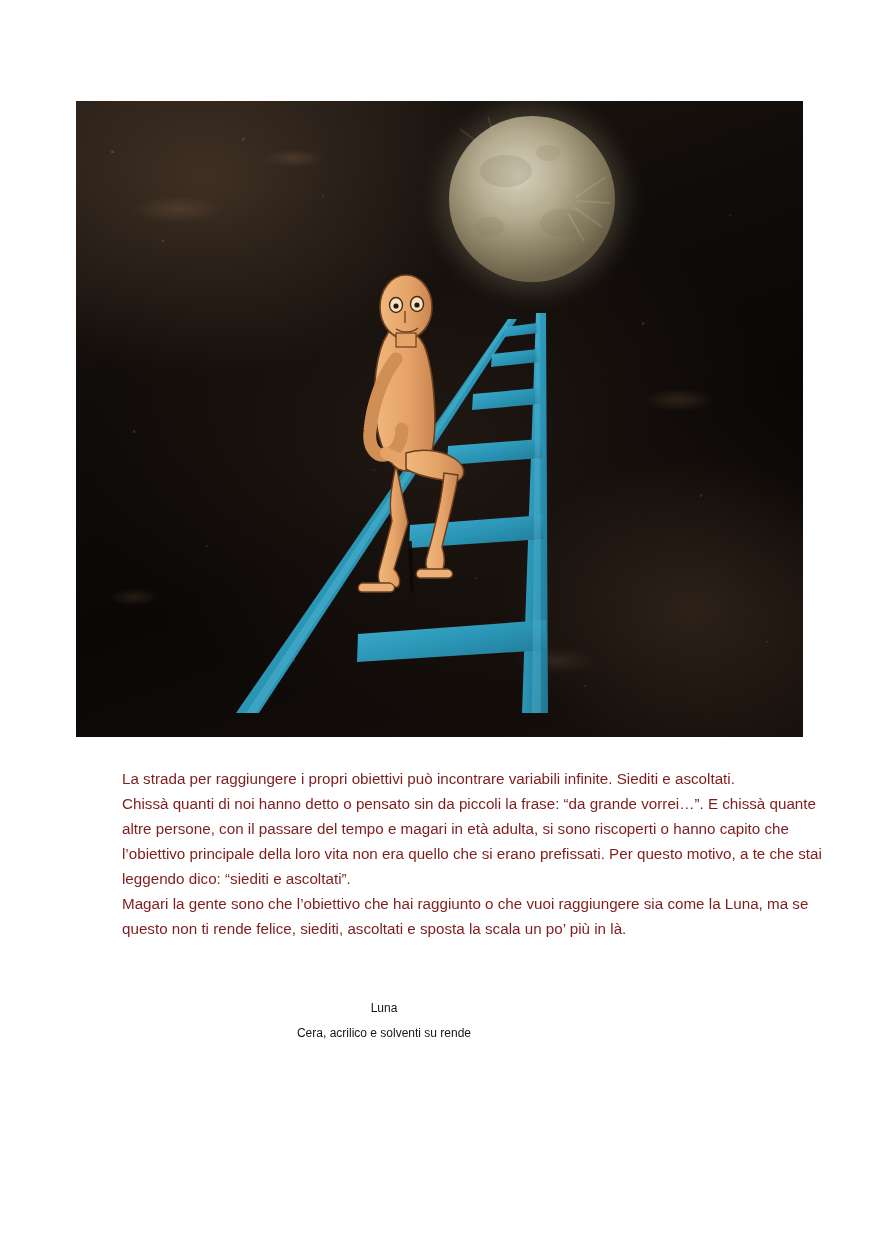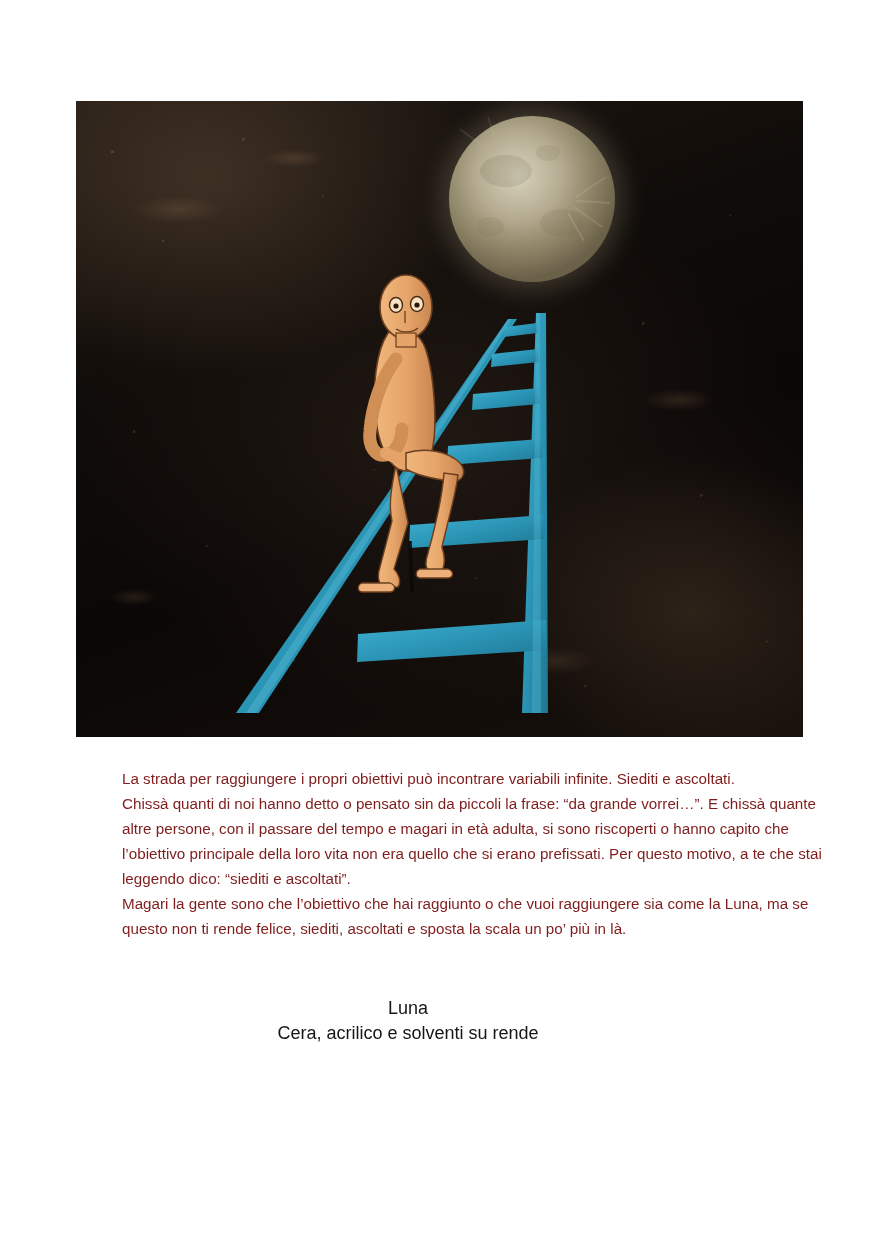--- a/index.html
+++ b/index.html
@@ -89,24 +89,23 @@
     margin-left: 36px;
   }
   .body-text p { margin: 0; }
 
   .plaque {
     position: absolute;
     left: 0;
     top: 996px;
     width: 768px;
     text-align: center;
-    font-size: 18px;
+    font-size: 12px;
     line-height: 25px;
     color: #161616;
-    padding-left: 24px;
   }
   .plaque div { display: block; }
 </style>
 </head>
 <body>
 
 <div class="page">
 
   <div class="artwork-wrap">
     <div class="artwork">

